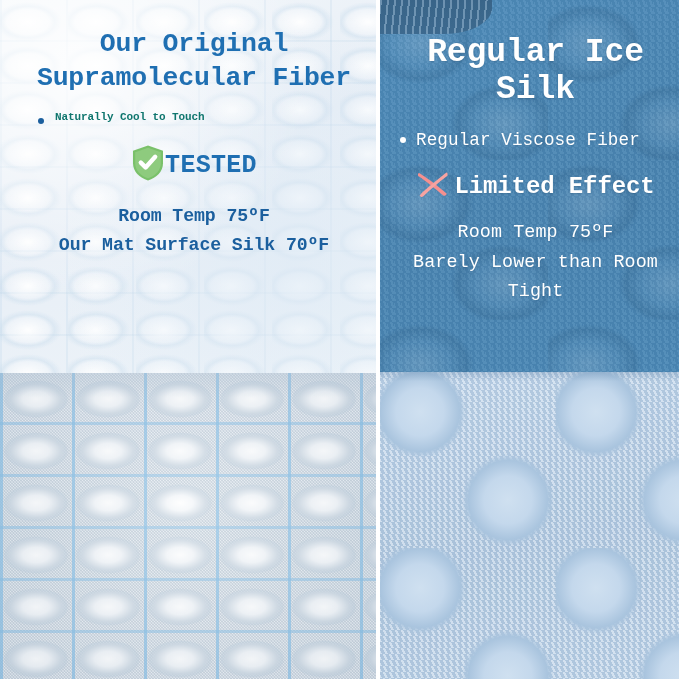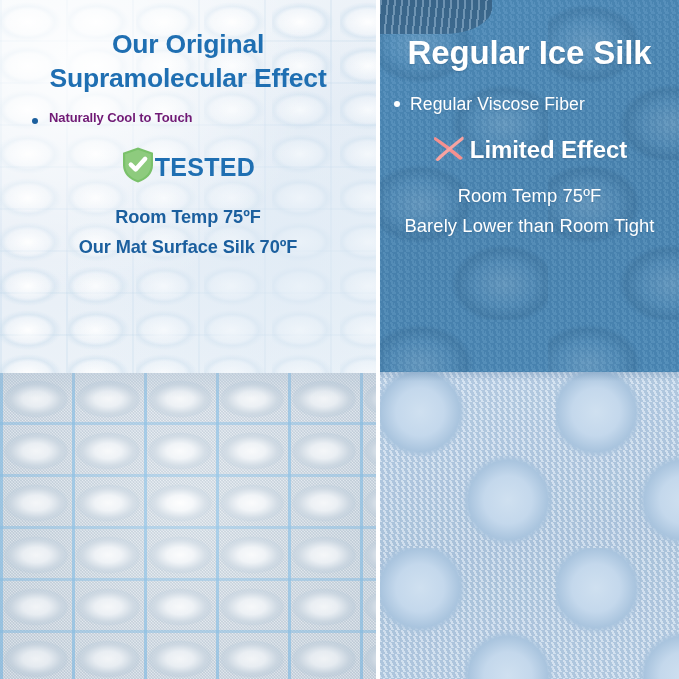--- a/index.html
+++ b/index.html
@@ -140,23 +140,24 @@
   .right-bottom::after {
     content: "";
     position: absolute;
     inset: 0;
     background: linear-gradient(180deg, rgba(70,110,150,0.22) 0%, rgba(255,255,255,0) 3%);
   }
 
   
   .content {
     position: absolute;
-    top: 0; left: 0;
+    top: 0; left: 6px;
     z-index: 20;
     width: 100%;
+    font-family: Liberation Mono, monospace;
   }
 
   
   .left-head {
     margin: 0;
     padding: 28px 26px 0 26px;
     text-align: center;
     font-size: 26.5px;
     font-weight: bold;
     line-height: 1.27;
@@ -167,23 +168,23 @@
 
   .left-bullets {
     list-style: none;
     margin: 16px 0 0 0;
     padding: 0 0 0 32px;
   }
   .left-bullets li {
     position: relative;
     padding: 0 0 0 17px;
     margin: 0 0 16px 0;
-    font-size: 13px;
-    font-weight: bold;
-    color: #701a75;
+    font-size: 11px;
+    font-weight: bold;
+    color: #0f766e;
     line-height: 1.15;
     letter-spacing: -0.1px;
   }
   .left-bullets li::before {
     content: "";
     position: absolute;
     left: 0;
     top: 7px;
     width: 6px;
     height: 6px;
@@ -293,21 +294,21 @@
 
   <div class="col col-left">
 
     <div class="left-top"></div>
     <div class="left-bottom"></div>
 
     <div class="content">
 
       <h2 class="left-head">
         <span>Our Original</span>
-        <span class="line2">Supramolecular Effect</span>
+        <span class="line2">Supramolecular Fiber</span>
       </h2>
 
       <ul class="left-bullets">
         <li>Naturally Cool to Touch</li>
       </ul>
 
       <div class="badge-row">
         <span class="shield-icon">
           <svg width="34" height="38" viewBox="0 0 34 38" aria-hidden="true">
             <path d="M17 1.5 L32 6.8 V19.2 C32 27.6 25.6 33.6 17 36.5 C8.4 33.6 2 27.6 2 19.2 V6.8 Z" fill="#7ac16a"></path>

